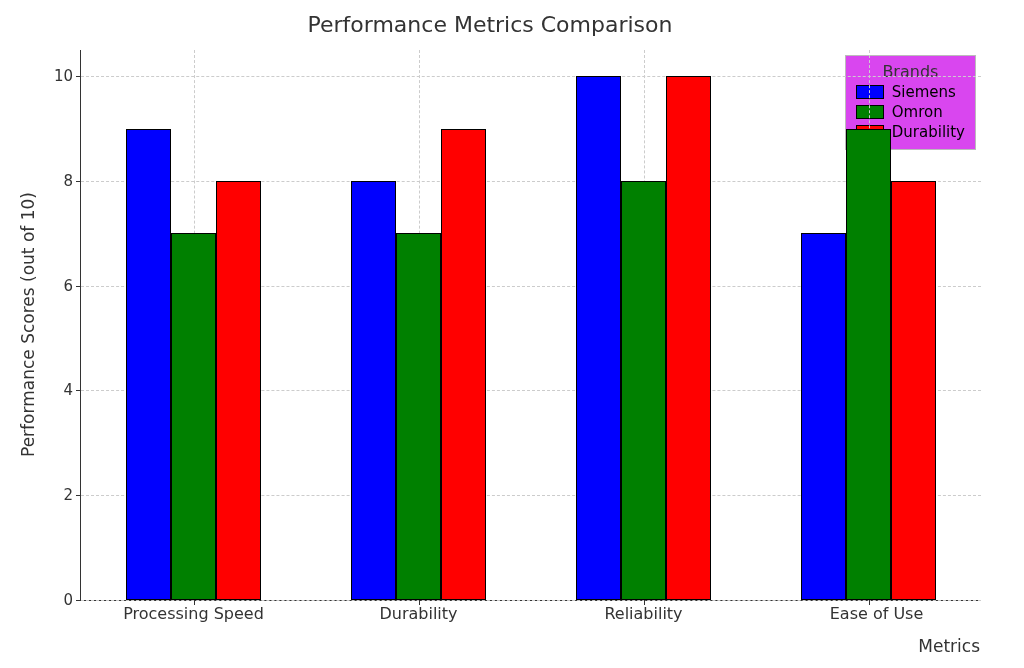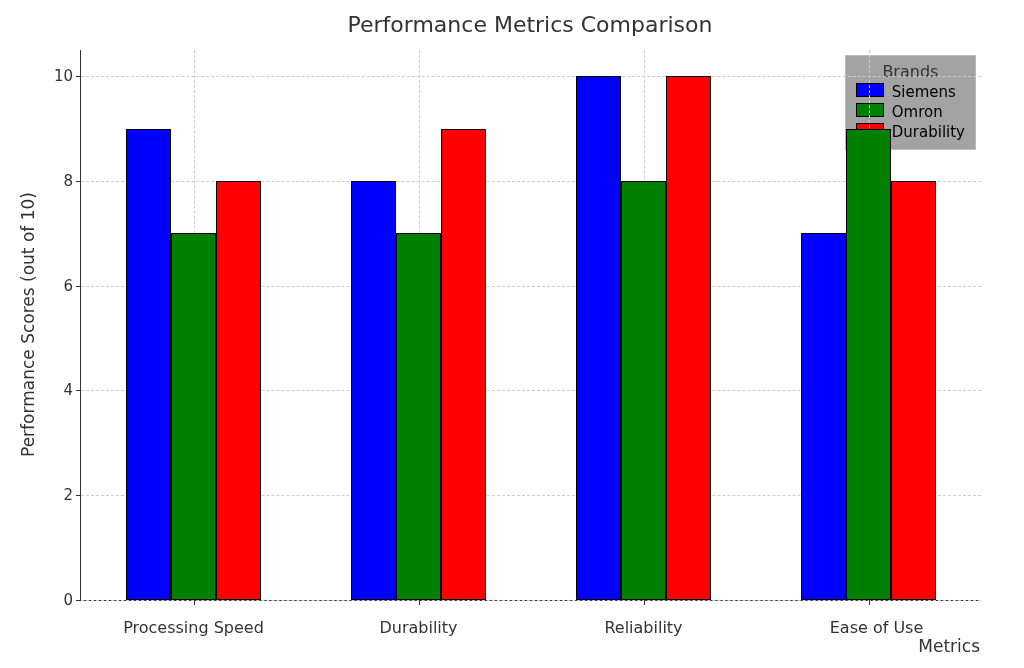--- a/index.html
+++ b/index.html
@@ -44,34 +44,33 @@
     right: 100%;
     transform: translateY(-50%);
     padding-right: 8px;
     font-size: 15px;
     color: #333;
   }
   .x-tick-label {
     position: absolute;
     top: 100%;
     transform: translateX(-50%);
-    padding-top: 18px;
+    padding-top: 4px;
     font-size: 16px;
     color: #333;
     white-space: nowrap;
   }
   .title {
     position: absolute;
     top: 12px;
     left: 0;
     width: 980px;
     text-align: center;
     font-size: 22px;
     color: #333;
-    margin-left: 40px;
   }
   .xlabel {
     position: absolute;
     bottom: 12px;
     left: 80px;
     width: 900px;
     text-align: right;
     font-size: 17px;
     color: #333;
   }
@@ -91,34 +90,34 @@
   .bar {
     position: absolute;
     bottom: 0;
     border: 1px solid #000;
     box-sizing: border-box;
   }
   .legend {
     position: absolute;
     right: 5px;
     top: 5px;
-    background: #a3a3a3;
+    background: #d946ef;
     border: 1px solid #bbb;
     padding: 6px 10px 6px 10px;
     font-size: 15px;
   }
   .legend-title {
     font-size: 16px;
     color: #333;
     margin-bottom: 2px;
     text-align: center;
   }
   .legend-row {
     display: flex;
-    align-items: flex-start;
+    align-items: center;
     margin: 2px 0;
   }
   .legend-swatch {
     width: 28px;
     height: 14px;
     border: 1px solid #000;
     margin-right: 8px;
     box-sizing: border-box;
   }
   .tick-mark-y {

